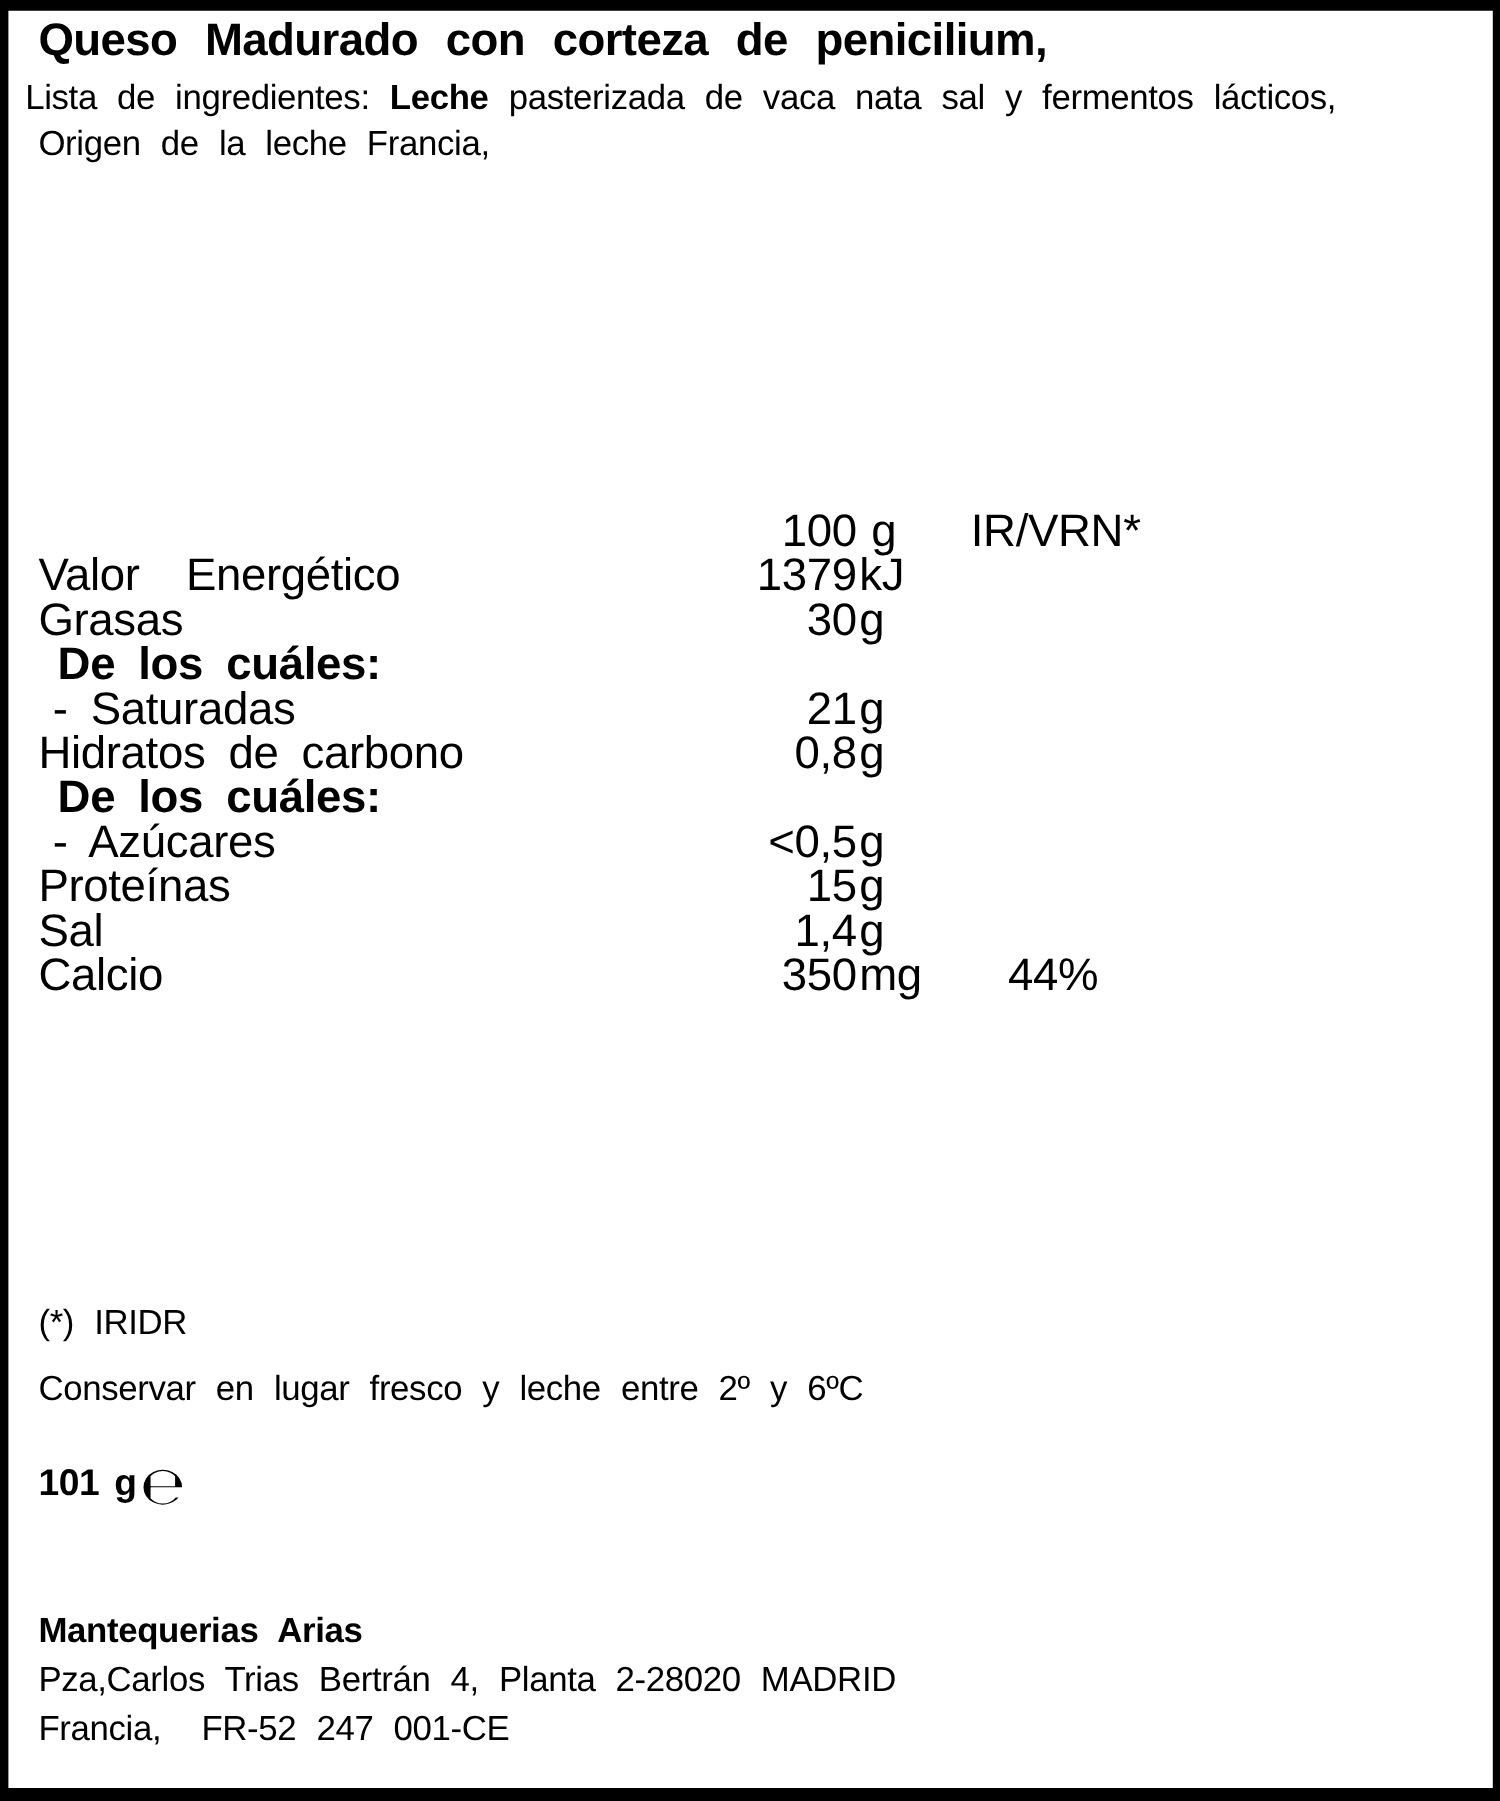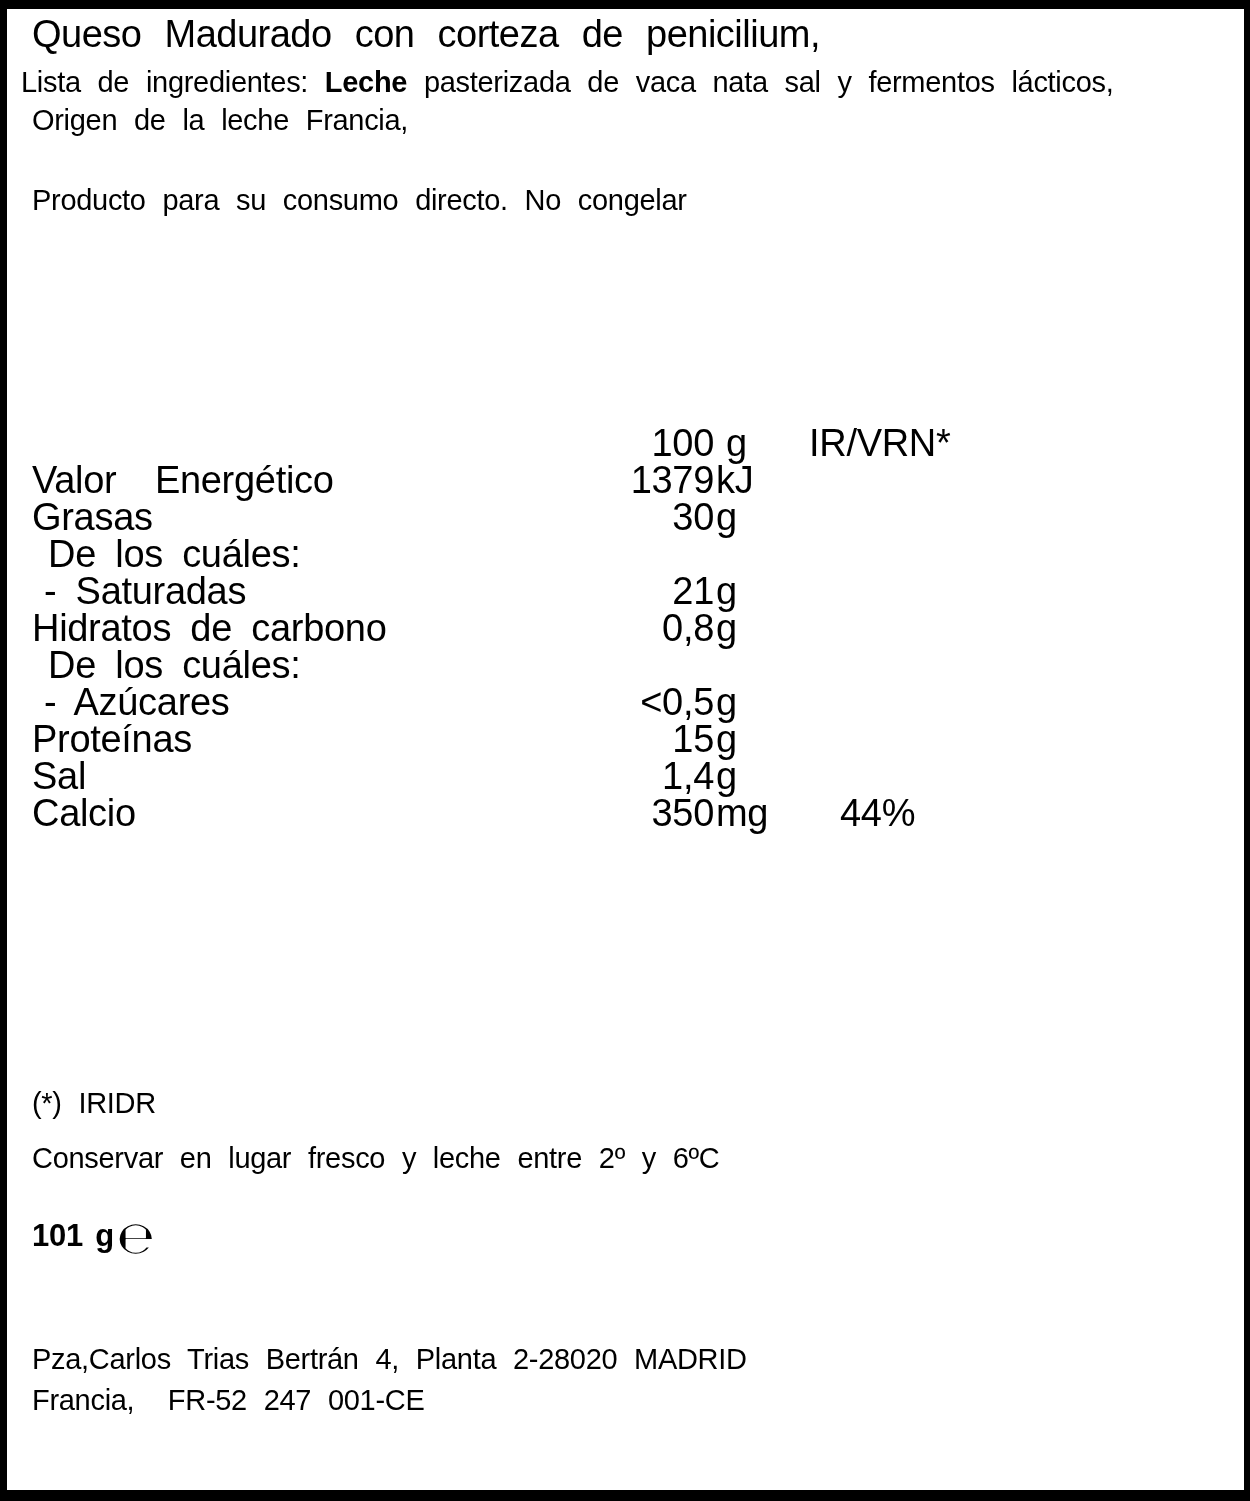--- a/index.html
+++ b/index.html
@@ -19,21 +19,21 @@
     border-bottom: 11px solid #000;
     font-family: "Liberation Sans", "DejaVu Sans", sans-serif;
     color: #000000;
     overflow: hidden;
   }
   .sheet * { box-sizing: border-box; }
   p, h1 { margin: 0; position: absolute; white-space: pre; }
 
   .title {
     left: 25px; top: 4px;
-    font-size: 38px; font-weight: normal;
+    font-size: 38px; font-weight: bold;
     letter-spacing: -0.5px; word-spacing: 13px;
   }
   .bodytext {
     font-size: 29px;
     letter-spacing: -0.3px;
     word-spacing: 9px;
     line-height: 38px;
   }
   .ingredients { left: 14px; top: 54px; }
   .origin      { left: 25px; top: 92px; }
@@ -41,21 +41,21 @@
 
   .nutri {
     position: absolute;
     left: 25px; top: 416px;
     width: 980px;
     font-size: 38px;
     letter-spacing: -0.3px;
   }
   .nrow { display: flex; height: 37px; line-height: 37px; }
   .nlabel { width: 562px; word-spacing: 9px; white-space: pre; }
-  .nlabel.ind1 { padding-left: 16px; }
+  .nlabel.ind1 { padding-left: 16px; font-weight: bold; }
   .nlabel.ind2 { padding-left: 12px; }
   .nnum  { width: 120px; text-align: right; white-space: pre; }
   .nunit { width: 70px; padding-left: 2px; white-space: pre; }
   .nunit.hdr { padding-left: 12px; }
   .npct  { white-space: pre; }
   .npct.hdr  { padding-left: 25px; }
   .npct.pctv { padding-left: 56px; }
 
   .footnote { left: 25px; top: 1075px; }
   .storage  { left: 25px; top: 1130px; }
@@ -82,21 +82,20 @@
 <body>
 
 <div class="sheet">
 
   <h1 class="title">Queso Madurado con corteza de penicilium,</h1>
 
   <p class="bodytext ingredients"><span>Lista de ingredientes: </span><b>Leche</b><span> pasterizada de vaca nata sal y fermentos lácticos,</span></p>
 
   <p class="bodytext origin">Origen de la leche Francia,</p>
 
-  <p class="bodytext consumo">Producto para su consumo directo. No congelar</p>
 
   <div class="nutri">
     <div class="nrow">
       <span class="nlabel"></span>
       <span class="nnum">100</span>
       <span class="nunit hdr">g</span>
       <span class="npct hdr">IR/VRN*</span>
     </div>
     <div id="nutri-rows">
         <div class="nrow">
@@ -162,17 +161,18 @@
       </div>
   </div>
 
   <p class="bodytext footnote">(*) IRIDR</p>
 
   <p class="bodytext storage">Conservar en lugar fresco y leche entre 2º y 6ºC</p>
 
   <p class="weight"><span>101 g</span><span class="esign">℮</span></p>
 
   <div class="mfr bodytext">
+    <p class="mname">Mantequerias Arias</p>
     <p>Pza,Carlos Trias Bertrán 4, Planta 2-28020 MADRID</p>
     <p>Francia,  FR-52 247 001-CE</p>
   </div>
 
 </div>
 
 </body></html>

